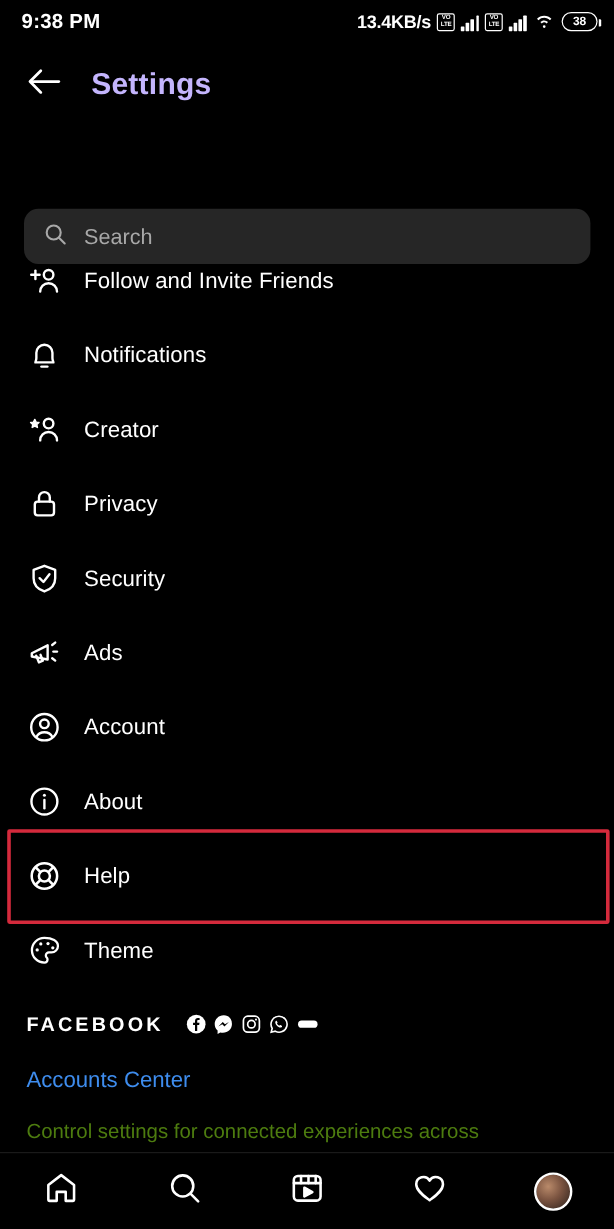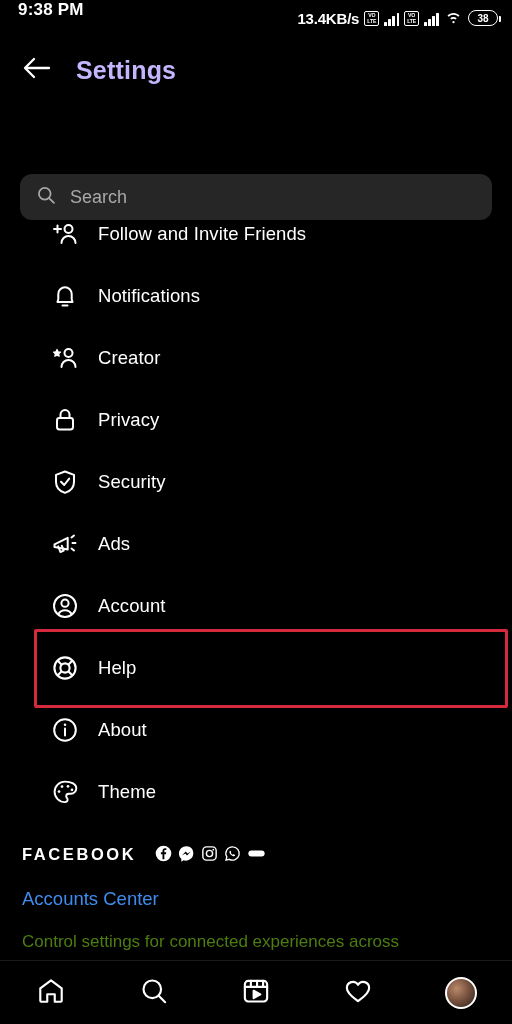--- a/index.html
+++ b/index.html
@@ -7,21 +7,21 @@
     width: 512px; height: 1024px;
     background: #000; overflow: hidden;
     font-family: "Liberation Sans", sans-serif;
     -webkit-font-smoothing: antialiased;
   }
   .screen { position: relative; width: 512px; height: 1024px; background: #000; }
 
   
   .statusbar {
     position: absolute; top: 0; left: 0; right: 0; height: 36px;
-    display: flex; justify-content: space-between;
+    display: flex; align-items: center; justify-content: space-between;
     padding: 0 14px 0 18px; color: #fff;
   }
   .status-clock { font-size: 17px; font-weight: bold; letter-spacing: .2px; }
   .status-right { display: flex; align-items: center; gap: 5px; margin-left: 26px; }
   .net-speed { font-size: 15px; font-weight: bold; letter-spacing: -.2px; }
   .volte {
     width: 15px; height: 15px; border: 1.4px solid #fff; border-radius: 2px;
     display: flex; flex-direction: column; align-items: center; justify-content: center;
     line-height: 6px; font-size: 5.2px; font-weight: bold; letter-spacing: -.2px;
   }
@@ -51,21 +51,21 @@
 
   
   .search-wrap { position: absolute; top: 137px; left: 20px; right: 20px; }
   .search-box {
     height: 46px; background: #262626; border-radius: 12px;
     display: flex; align-items: center; padding: 0 16px; gap: 14px; margin-top: 37px;
   }
   .search-text { color: #a8a8a8; font-size: 18px; }
 
   
-  .list { position: absolute; top: 203px; left: 0; right: 0; margin-left: 28px; }
+  .list { position: absolute; top: 203px; left: 0; right: 0; }
   .row {
     position: relative; height: 62px; display: flex; align-items: center;
     padding-left: 22px; gap: 18px;
   }
   .row .ic { width: 30px; height: 30px; display: flex; align-items: center; justify-content: center; flex: 0 0 30px; }
   .row .lbl { color: #fff; font-size: 18.5px; letter-spacing: .1px; }
   .row.highlight::after {
     content: ""; position: absolute; left: 6px; right: 4px; top: -8px; bottom: -9px;
     border: 3px solid #d42a3c; border-radius: 2px; pointer-events: none;
   }
@@ -231,49 +231,49 @@
 
     <div class="row">
       <span class="ic">
         <svg width="28" height="28" viewBox="0 0 28 28" fill="none" stroke="#fff" stroke-width="2" stroke-linecap="round" stroke-linejoin="round">
           <circle cx="14" cy="14" r="11"></circle>
           <circle cx="14" cy="11.2" r="3.6"></circle>
           <path d="M7.3 22.2a7.6 7.6 0 0 1 13.4 0"></path>
         </svg>
       </span>
       <span class="lbl">Account</span>
+    </div>
+
+    <div class="row">
+      <span class="ic">
+        <svg width="28" height="28" viewBox="0 0 28 28" fill="none" stroke="#fff" stroke-width="2" stroke-linecap="round">
+          <circle cx="14" cy="14" r="10.8"></circle>
+          <line x1="14" y1="12.6" x2="14" y2="19.6"></line>
+          <circle cx="14" cy="8.8" r="1.25" fill="#fff" stroke="none"></circle>
+        </svg>
+      </span>
+      <span class="lbl">About</span>
     </div>
 
     <div class="row highlight">
       <span class="ic">
         <svg width="28" height="28" viewBox="0 0 28 28" fill="none" stroke="#fff" stroke-width="2.1">
           <circle cx="14" cy="14" r="10.6"></circle>
           <circle cx="14" cy="14" r="4.6"></circle>
           <line x1="6.5" y1="6.5" x2="10.7" y2="10.7"></line>
           <line x1="17.3" y1="17.3" x2="21.5" y2="21.5"></line>
           <line x1="21.5" y1="6.5" x2="17.3" y2="10.7"></line>
           <line x1="10.7" y1="17.3" x2="6.5" y2="21.5"></line>
         </svg>
       </span>
       <span class="lbl">Help</span>
     </div>
 
     <div class="row">
       <span class="ic">
-        <svg width="28" height="28" viewBox="0 0 28 28" fill="none" stroke="#fff" stroke-width="2" stroke-linecap="round">
-          <circle cx="14" cy="14" r="10.8"></circle>
-          <line x1="14" y1="12.6" x2="14" y2="19.6"></line>
-          <circle cx="14" cy="8.8" r="1.25" fill="#fff" stroke="none"></circle>
-        </svg>
-      </span>
-      <span class="lbl">About</span>
-    </div>
-
-    <div class="row">
-      <span class="ic">
         <svg width="28" height="28" viewBox="0 0 28 28" fill="none" stroke="#fff" stroke-width="1.9" stroke-linecap="round" stroke-linejoin="round">
           <path d="M14 3.6c-5.8 0-10.4 4.5-10.4 10.2 0 5.7 4.6 10.3 10.4 10.3 1.5 0 2.6-1.1 2.6-2.5 0-.7-.3-1.3-.7-1.7-.4-.5-.7-1-.7-1.7 0-1.4 1.2-2.5 2.6-2.5h2.1c3 0 5.4-2.4 5.4-5.4 0-4.2-4.8-6.7-11.3-6.7z"></path>
           <circle cx="8" cy="13.6" r="1.35" fill="#fff" stroke="none"></circle>
           <circle cx="11" cy="8.6" r="1.35" fill="#fff" stroke="none"></circle>
           <circle cx="17" cy="8.3" r="1.35" fill="#fff" stroke="none"></circle>
           <circle cx="21" cy="11.8" r="1.35" fill="#fff" stroke="none"></circle>
         </svg>
       </span>
       <span class="lbl">Theme</span>
     </div>

